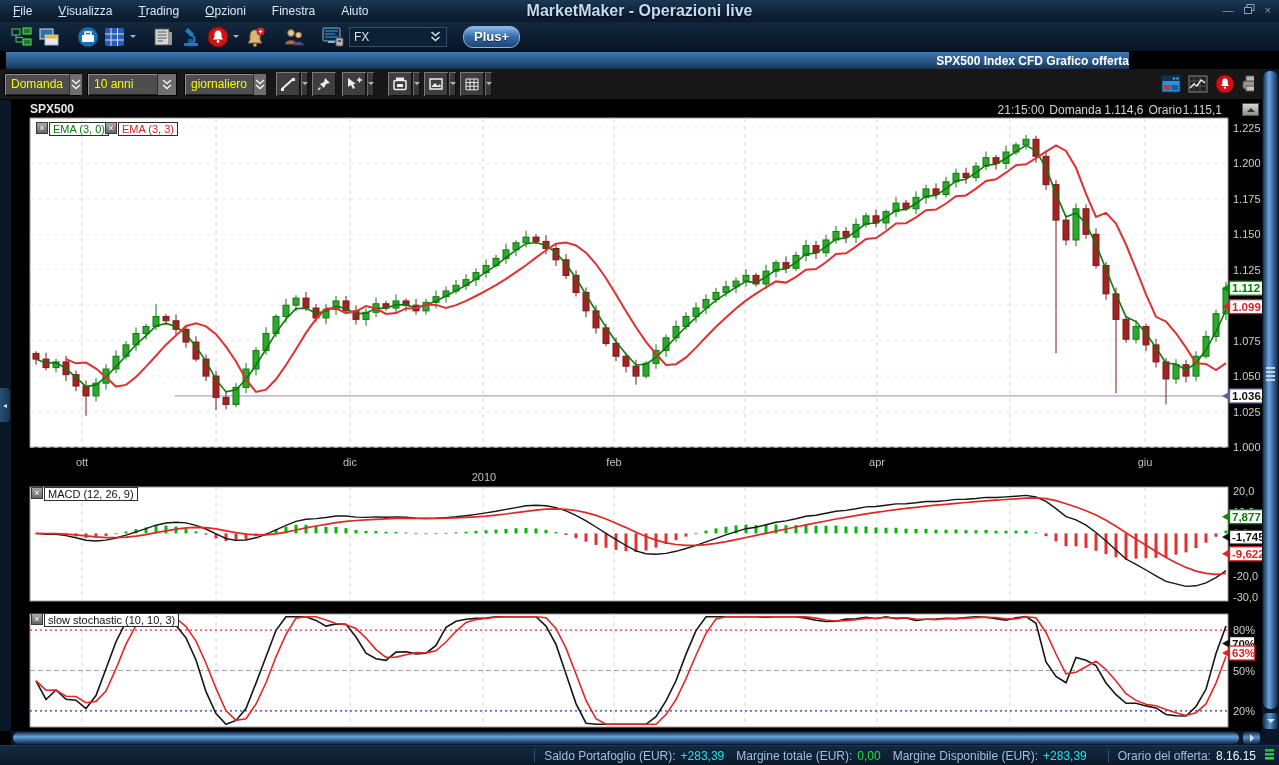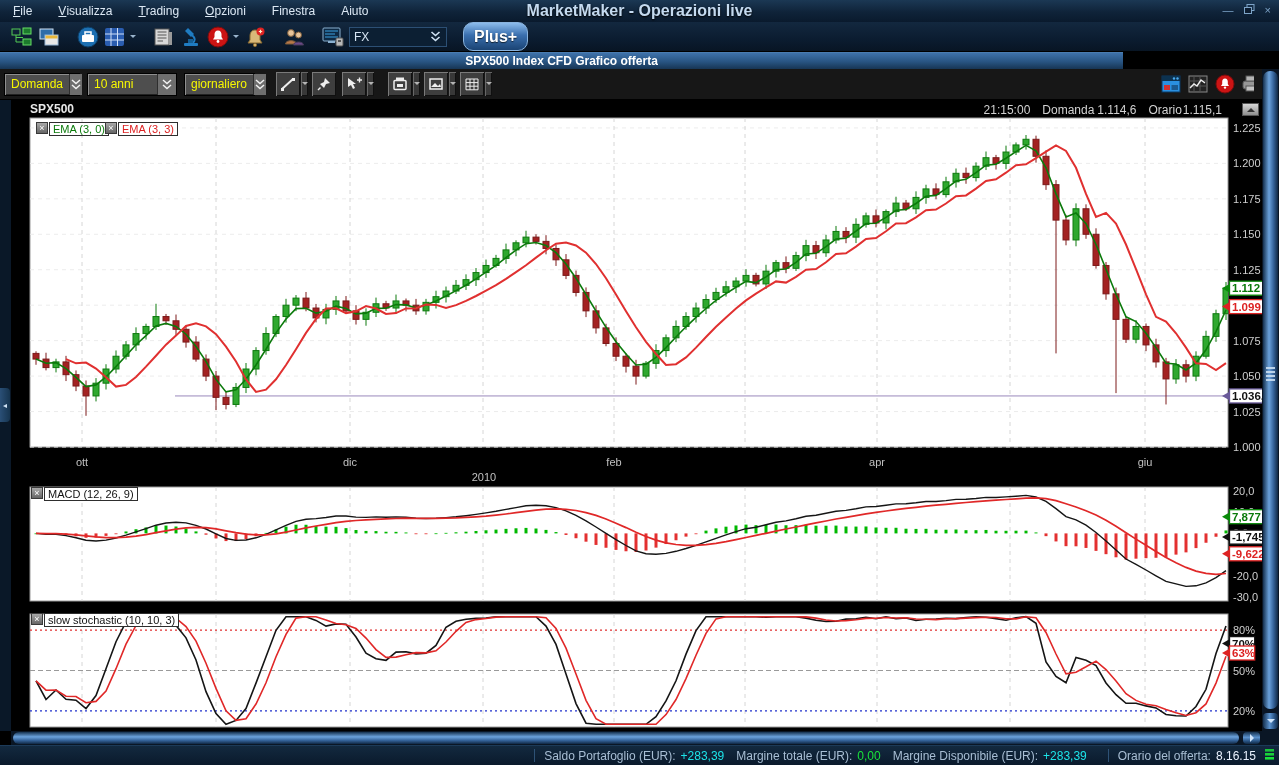--- a/index.html
+++ b/index.html
@@ -19,28 +19,28 @@
 
 .toolbar{position:absolute;left:0;top:22px;width:1279px;height:30px;
   background:linear-gradient(180deg,#13283f 0%,#0b1c30 60%,#081524 100%);
   border-bottom:1px solid #000;display:flex;align-items:center;padding-left:8px;z-index:10}
 .tb-btn{width:27px;height:26px;background:transparent;border:none;display:flex;align-items:center;justify-content:center;cursor:pointer}
 .tb-caret{width:10px;height:26px;display:flex;align-items:center;justify-content:center}
 .tb-caret:after{content:"";border:3px solid transparent;border-top-color:#9ab4cc;margin-top:3px}
 .tb-sep{width:12px}
 .fx-select{display:flex;align-items:center;width:98px;height:20px;background:#0c1f33;border:1px solid #2c4f74;margin-left:3px;padding:0 4px;color:#d6e4f2;font-size:12px;cursor:pointer}
 .fx-chevrons{margin-left:auto;display:flex}
-.plus-btn{margin-left:16px;height:29px;padding:0 10px;border-radius:10px;
+.plus-btn{margin-left:16px;height:22px;padding:0 10px;border-radius:10px;
   background:linear-gradient(180deg,#8cbcec 0%,#3a6fae 45%,#1b4474 100%);
-  border:1px solid #8ab4de;color:#fff;font-weight:bold;font-size:16px;cursor:pointer;text-shadow:0 1px 1px #123}
-
-
-.chart-titlebar{position:absolute;left:0;top:52px;width:1123px;height:17px;
+  border:1px solid #8ab4de;color:#fff;font-weight:bold;font-size:13px;cursor:pointer;text-shadow:0 1px 1px #123}
+
+
+.chart-titlebar{position:absolute;left:6px;top:52px;width:1123px;height:17px;
   background:linear-gradient(180deg,#3e72aa 0%,#285482 55%,#173554 100%);
-  border-top:1px solid #4a7cb0;color:#fff;font-size:12px;font-weight:bold;text-align:center;line-height:16px;z-index:10}
+  border-top:1px solid #4a7cb0;color:#fff;font-size:12px;font-weight:bold;text-align:right;line-height:16px;z-index:10}
 
 
 .chart-toolbar{position:absolute;left:0;top:69px;width:1262px;height:31px;background:#171717;border-bottom:1px solid #000;
   display:flex;align-items:center;padding:0 4px;z-index:10}
 .ct-dd{display:flex;height:23px;border:1px solid #000;background:#4e4e4e;
   box-shadow:inset 1px 1px 0 #8f8f8f,inset -1px -1px 0 #222;margin-right:7px;cursor:pointer}
 .ct-dd-label{color:#f8f800;font-size:12px;padding:3px 6px 0 6px}
 .ct-dd-btn{width:19px;background:#6e6e6e;display:flex;align-items:center;justify-content:center;border-left:1px solid #2e2e2e}
 .ct-tool{width:24px;height:24px;background:#3e3e3e;box-shadow:inset 1px 1px 0 #7a7a7a,inset -1px -1px 0 #101010;
   display:flex;align-items:center;justify-content:center;margin-left:4px;border:none;cursor:pointer}
@@ -52,21 +52,21 @@
 .ct-mini{width:22px;height:20px;display:flex;align-items:center;justify-content:center;border:none;background:transparent;cursor:pointer}
 .ct-mini-clip{width:13px;height:20px;overflow:hidden;opacity:.8}
 
 
 #chart-svg{position:absolute;left:11px;top:100px;background:#000;z-index:1}
 .left-strip{position:absolute;left:0;top:100px;width:11px;height:631px;background:#0a1828;z-index:2}
 .left-tab{position:absolute;left:0;top:288px;width:10px;height:34px;background:linear-gradient(90deg,#2a4f76,#16344f);
   border-radius:0 4px 4px 0;color:#cfe2f4;font-size:8px;display:flex;align-items:center;justify-content:center;cursor:pointer}
 
 .hdr-symbol{position:absolute;left:30px;top:102px;font-size:12px;font-weight:bold;color:#e8e8e8;z-index:5}
-.hdr-quote{position:absolute;right:57px;top:103px;display:flex;gap:12px;font-size:12px;color:#d2d2d2;z-index:5}
+.hdr-quote{position:absolute;right:57px;top:103px;display:flex;gap:5px;font-size:12px;color:#d2d2d2;z-index:5}
 .hdr-quote .pair{display:flex;gap:3px}
 .axis-btn{position:absolute;right:20px;top:103px;width:17px;height:13px;background:linear-gradient(180deg,#d6d6d6,#8e8e8e);
   border:1px solid #555;z-index:5;display:flex;align-items:center;justify-content:center;cursor:pointer}
 .axis-btn:after{content:"";border:4px solid transparent;border-bottom-color:#333;margin-bottom:4px}
 
 .legend-chip{position:absolute;display:flex;align-items:flex-start;font-size:11px;z-index:5}
 .chip-x{width:12px;height:12px;background:linear-gradient(180deg,#a8a8a8,#666);border:1px solid #3a3a3a;color:#fff;
   font-size:9px;line-height:10px;text-align:center;margin-right:1px;cursor:pointer}
 .chip-label{background:#fff;border:1px solid #2e2e2e;padding:0 3px;height:14px;line-height:13px;white-space:nowrap;color:#111}
 

